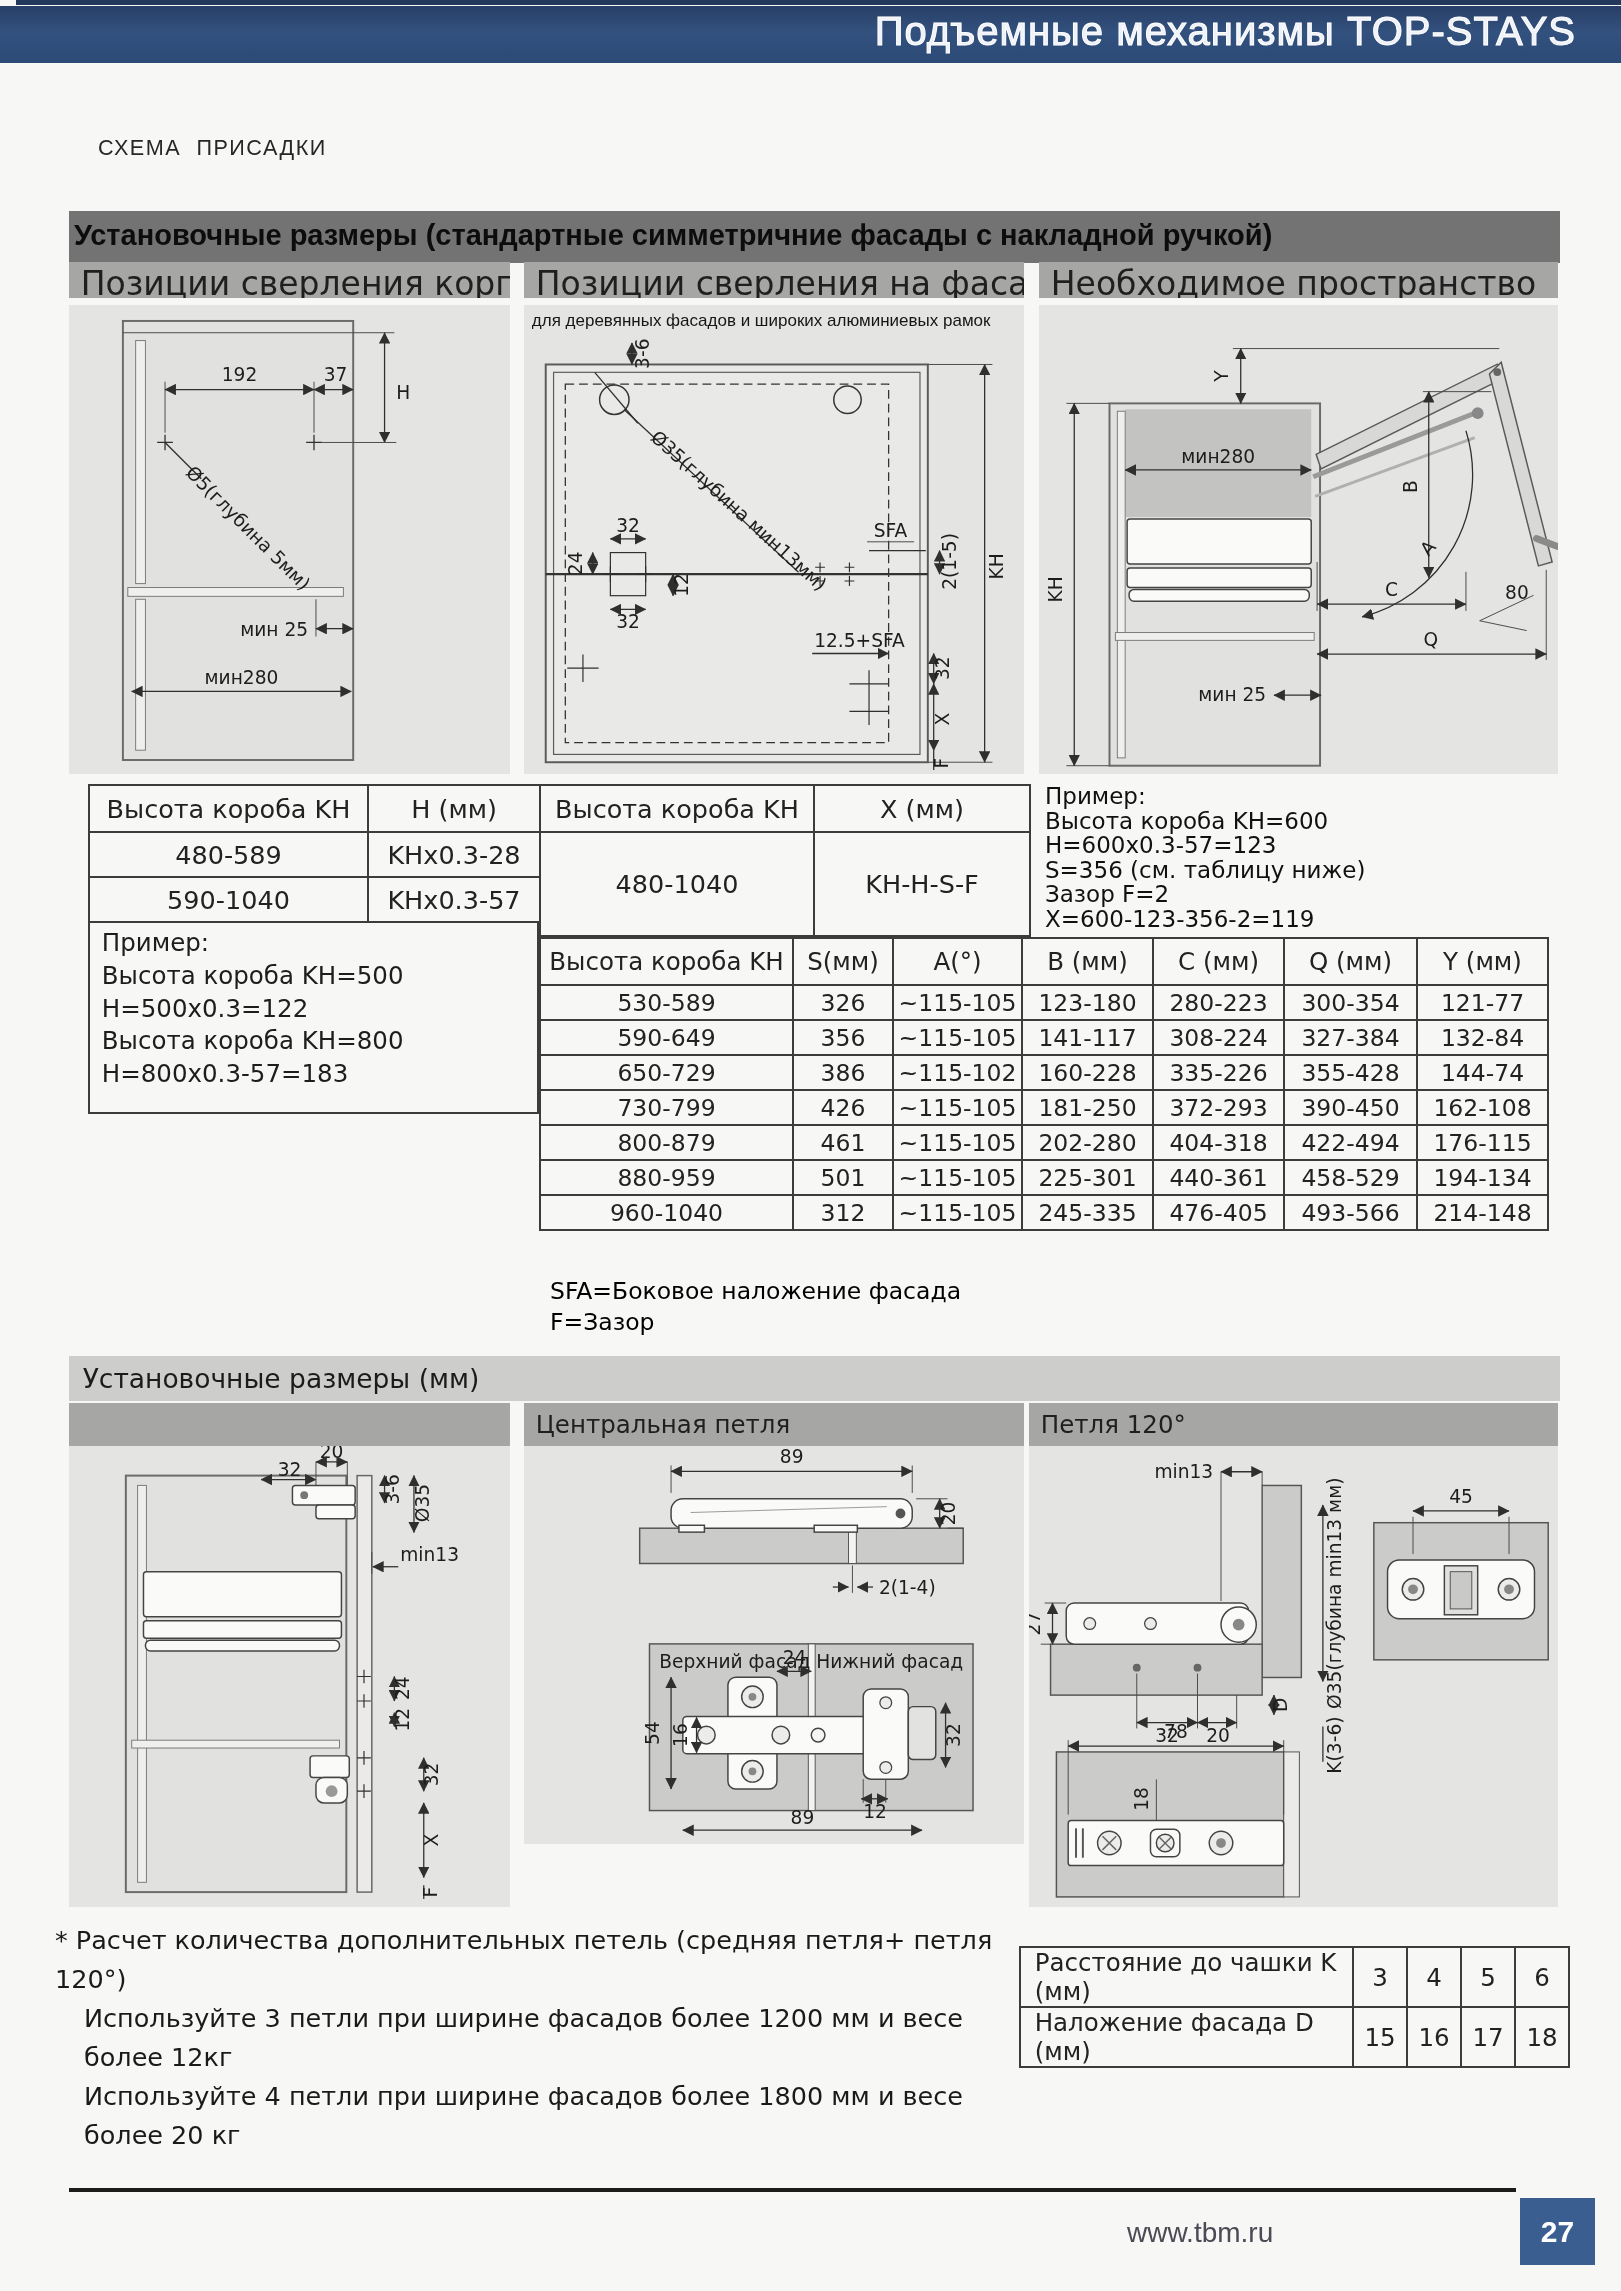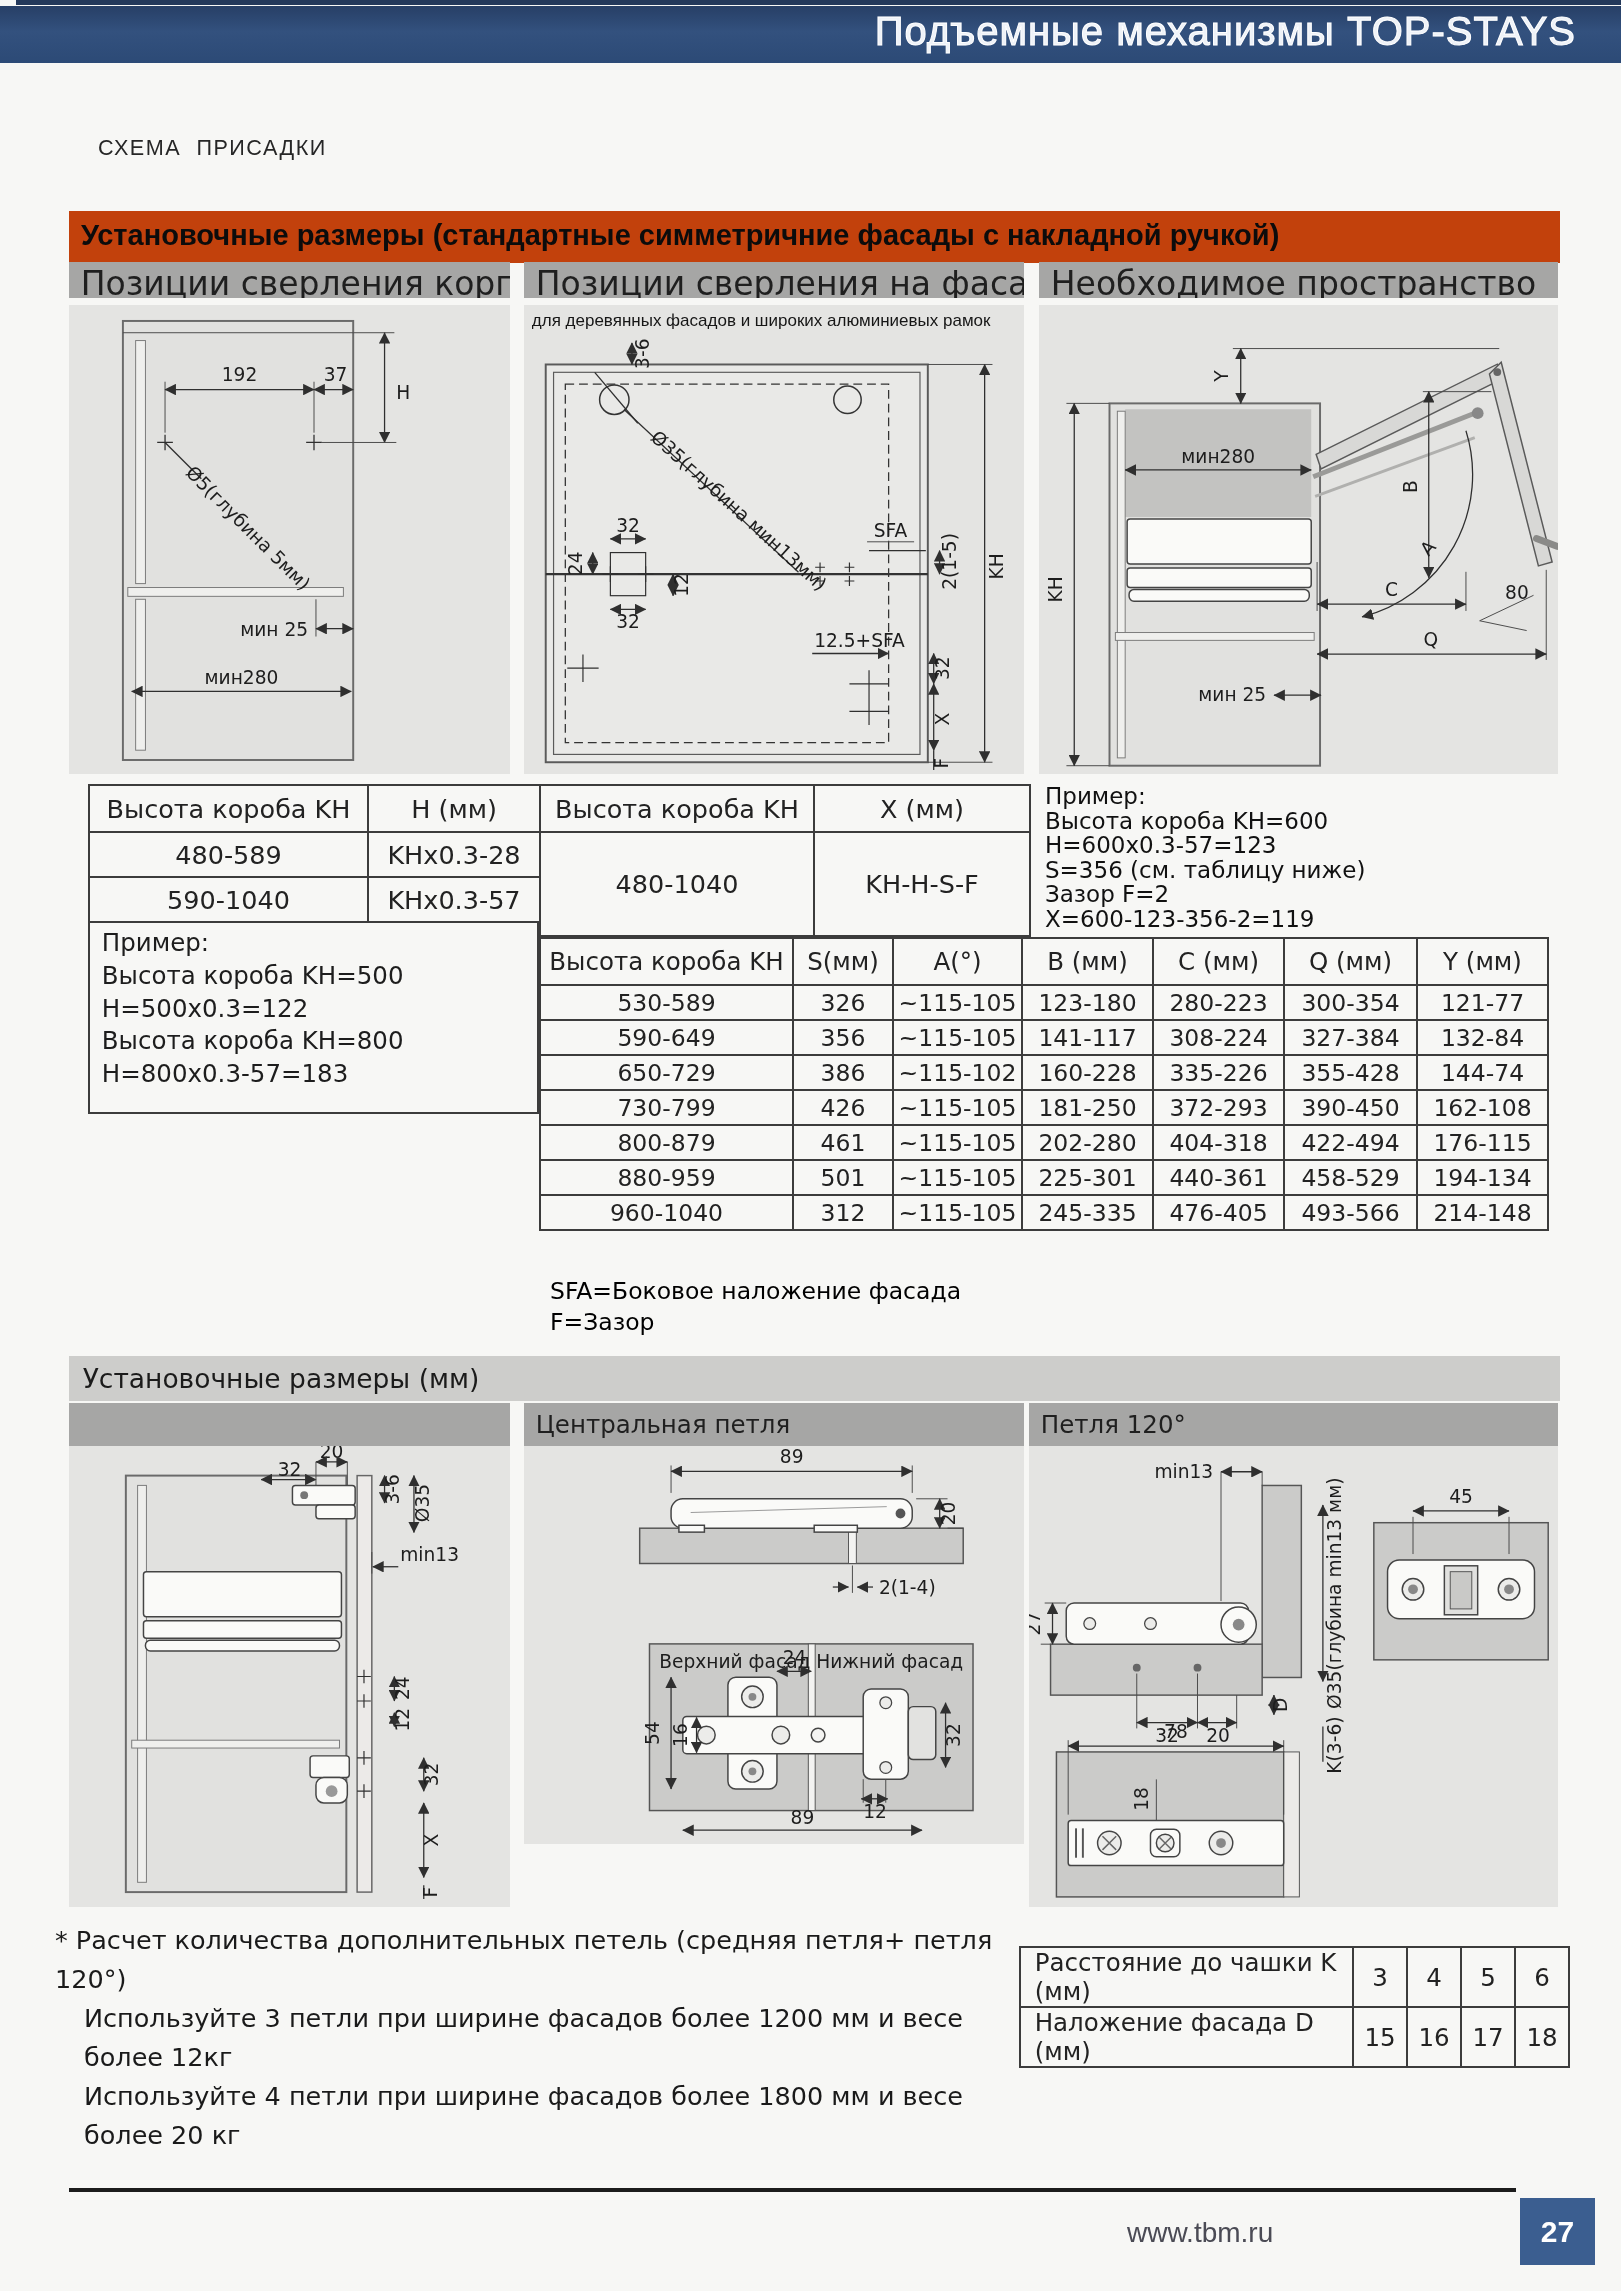--- a/index.html
+++ b/index.html
@@ -10,23 +10,23 @@
   .top-rule{position:absolute;top:0;left:15.7px;right:0;height:4.9px;background:#23385a}
   .hdr-bar{position:absolute;top:5.9px;left:0;right:0;height:57px;
            background:linear-gradient(180deg,#273f66 0%,#33517e 45%,#2c4a76 100%)}
   .hdr-bar .hdr-title{position:absolute;right:45px;top:2.9px;font-size:40px;font-weight:400;
            font-family:"Liberation Sans",sans-serif;letter-spacing:1px;
            color:#eef2f8;-webkit-text-stroke:1px #ffffff}
 
   .schema-label{position:absolute;left:98px;top:135px;font-size:21.6px;color:#262626;
            font-family:"Liberation Sans",sans-serif;letter-spacing:1.5px;word-spacing:7.8px}
 
-  .sec-title{position:absolute;left:69px;top:211px;width:1491px;height:52px;background:#c2410c;
+  .sec-title{position:absolute;left:69px;top:211px;width:1491px;height:52px;background:#737373;
            font-family:"Liberation Sans",sans-serif;font-weight:700;font-size:29px;color:#0c0c0c;
-           line-height:49px;padding-left:12px;white-space:nowrap;overflow:hidden}
+           line-height:49px;padding-left:5px;white-space:nowrap;overflow:hidden}
   .chead{position:absolute;top:262px;height:36px;background:#a6a6a5;color:#1f1f1f;
            font-size:33px;line-height:43px;padding-left:11.8px;white-space:nowrap;overflow:hidden}
   .ch1{left:69px;width:441px}.ch2{left:524px;width:500px}.ch3{left:1039px;width:519px}
 
   .panel{position:absolute;background:#e4e4e2}
   .p1{left:69px;top:305px;width:441px;height:469px}
   .p2{left:524px;top:305px;width:500px;height:469px}
   .p3{left:1039px;top:305px;width:519px;height:469px}
   .p2-sub{position:absolute;left:7.8px;top:5.9px;right:3.9px;font-size:17px;color:#161616;
           font-family:"Liberation Sans",sans-serif;white-space:nowrap;overflow:hidden}

